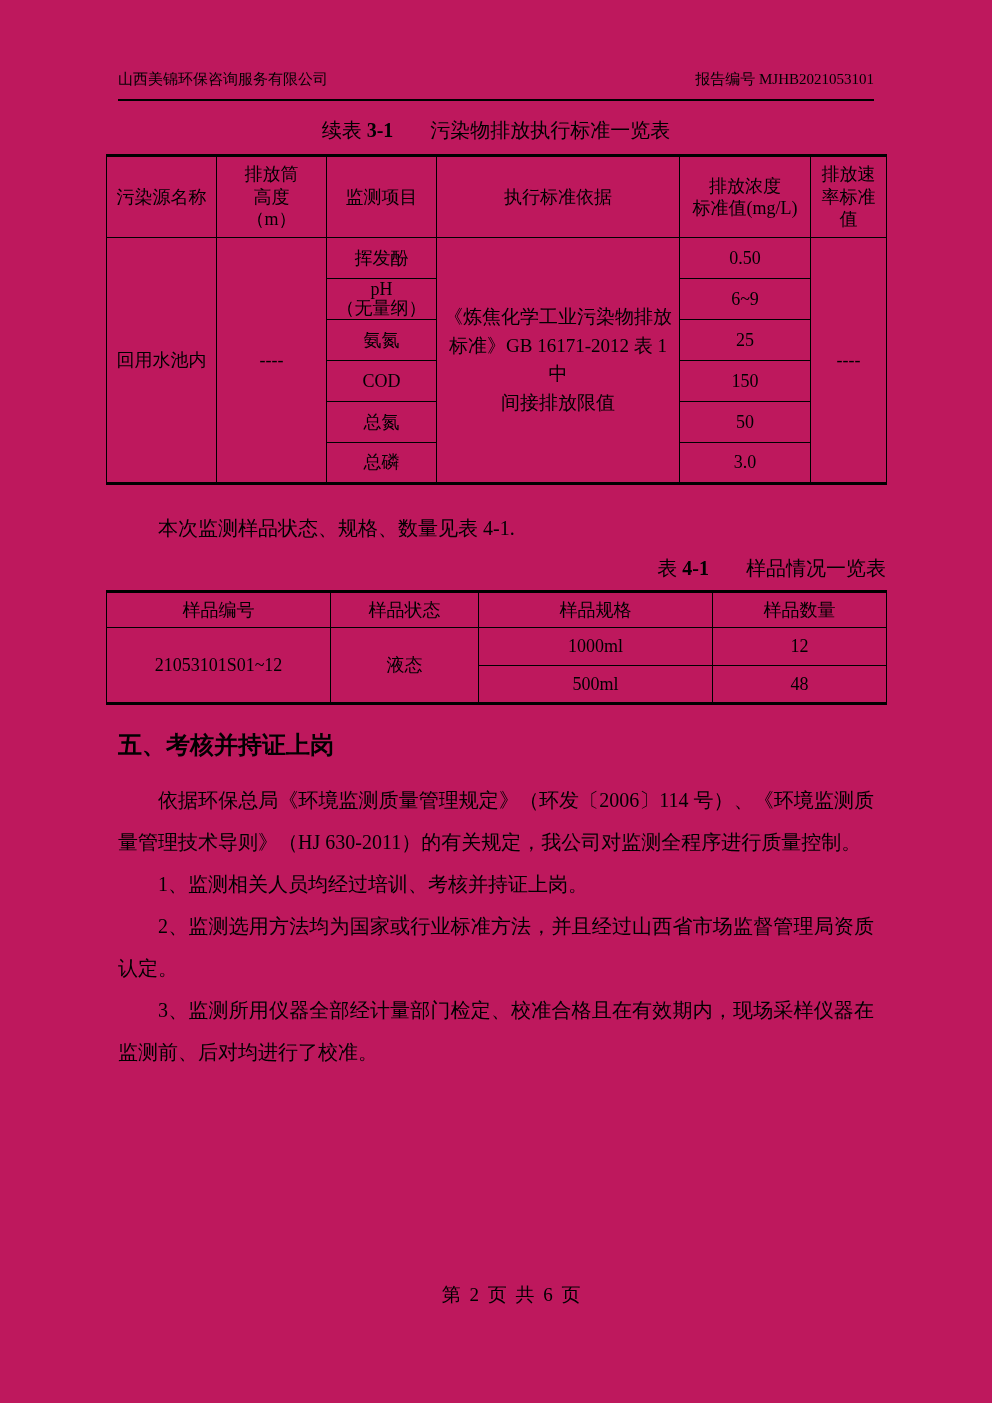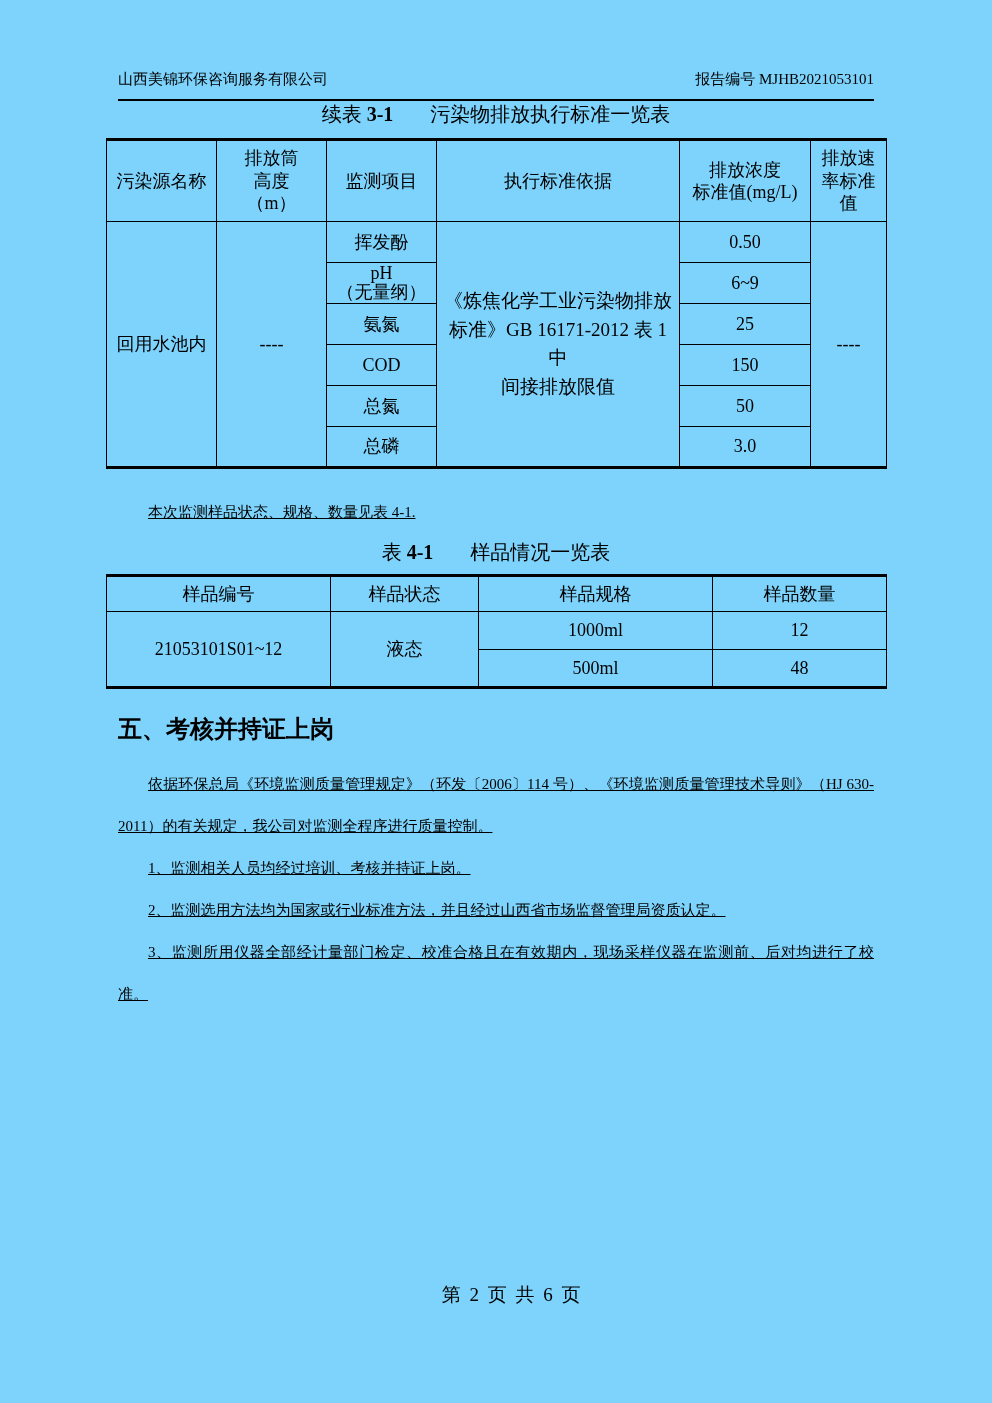--- a/index.html
+++ b/index.html
@@ -1,33 +1,33 @@
 <!DOCTYPE html>
 <html><head>
 <meta charset="utf-8">
 <style>
   * { box-sizing: border-box; }
   html, body { margin: 0; padding: 0; background: #ffffff; }
   .page {
     width: 992px; height: 1403px; margin: 0 auto; position: relative;
-    background: #7dd3fc; color: #000;
+    background: #be185d; color: #000;
     font-family: "Liberation Serif", "DejaVu Serif", serif;
     overflow: hidden;
   }
   .content { width: 780px; margin: 0 auto; }
 
   
   .doc-header {
     display: flex; justify-content: space-between; align-items: flex-end;
     padding: 70px 12px 0 12px; font-size: 15px; line-height: 19px;
   }
   .header-rule { border-bottom: 2px solid #000; margin: 10px 12px 0 12px; }
 
   
-  .caption { text-align: center; font-size: 20px; line-height: 27px; }
+  .caption { text-align: center; font-size: 20px; margin-top: 16px; line-height: 27px; }
   .cap-word { }
   .cap-num { font-weight: bold; margin-left: 0.25em; }
   .cap-title { margin-left: 1.6em; }
 
   
   table {
     border-collapse: collapse; width: 780px; margin: 10px auto 0 auto;
     table-layout: fixed;
     border-top: 3px solid #000; border-bottom: 3px solid #000;
   }
@@ -41,26 +41,26 @@
   .t31 .ph-cell { line-height: 1.08; font-size: 18px; }
   .t31 .basis-cell { font-size: 19px; line-height: 1.5; }
   .t41 { margin-top: 8px; }
   .t41 thead tr { height: 36px; }
   .t41 tbody tr { height: 38px; }
 
   
   .sec-title { font-size: 24px; font-weight: bold; margin: 26px 12px 0 12px; line-height: 32px; }
   .sec-title.s5 { margin-top: 24px; }
   .body-p {
-    font-size: 15px; line-height: 42px; text-indent: 2em;
-    text-align: justify; margin: 0 12px; text-decoration: underline;
+    font-size: 20px; line-height: 42px; text-indent: 2em;
+    text-align: justify; margin: 0 12px;
   }
   .body-p.first4 { margin-top: 22px; }
   .body-p.first5 { margin-top: 18px; }
-  .cap41 { margin-top: 6px; }
+  .cap41 { margin-top: 6px; text-align: right; }
 
   
   .page-footer {
     position: absolute; top: 1282px; left: 16px; width: 100%;
     text-align: center; font-size: 19px; letter-spacing: 2px;
   }
 </style>
 </head>
 <body>
 

